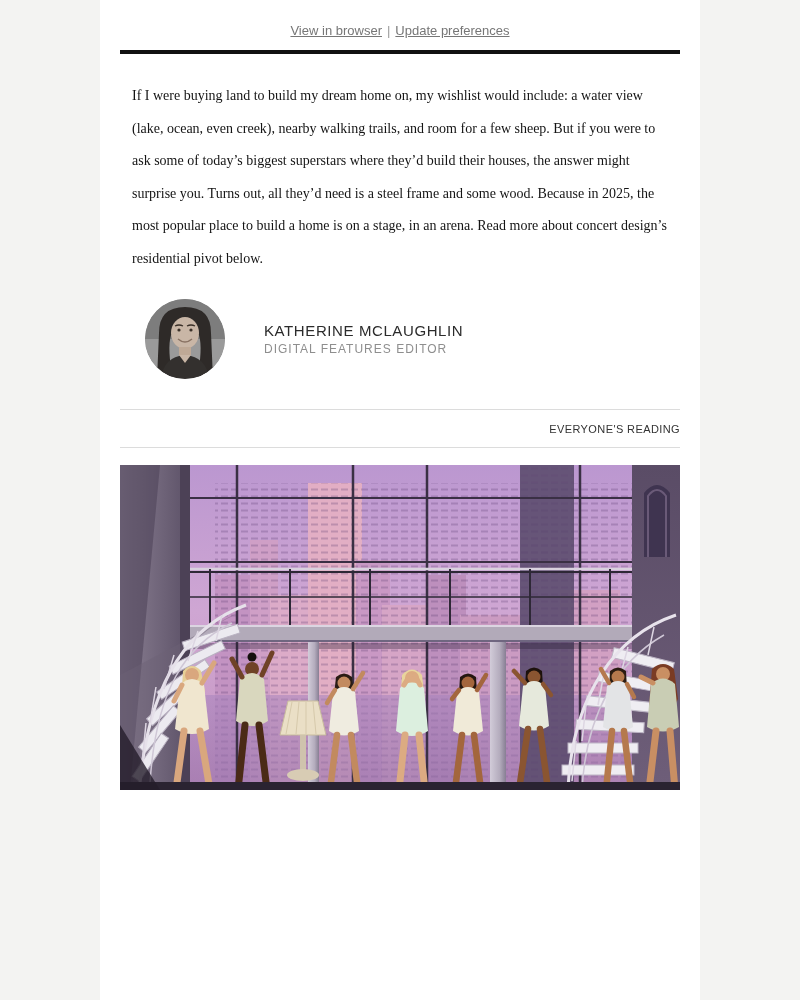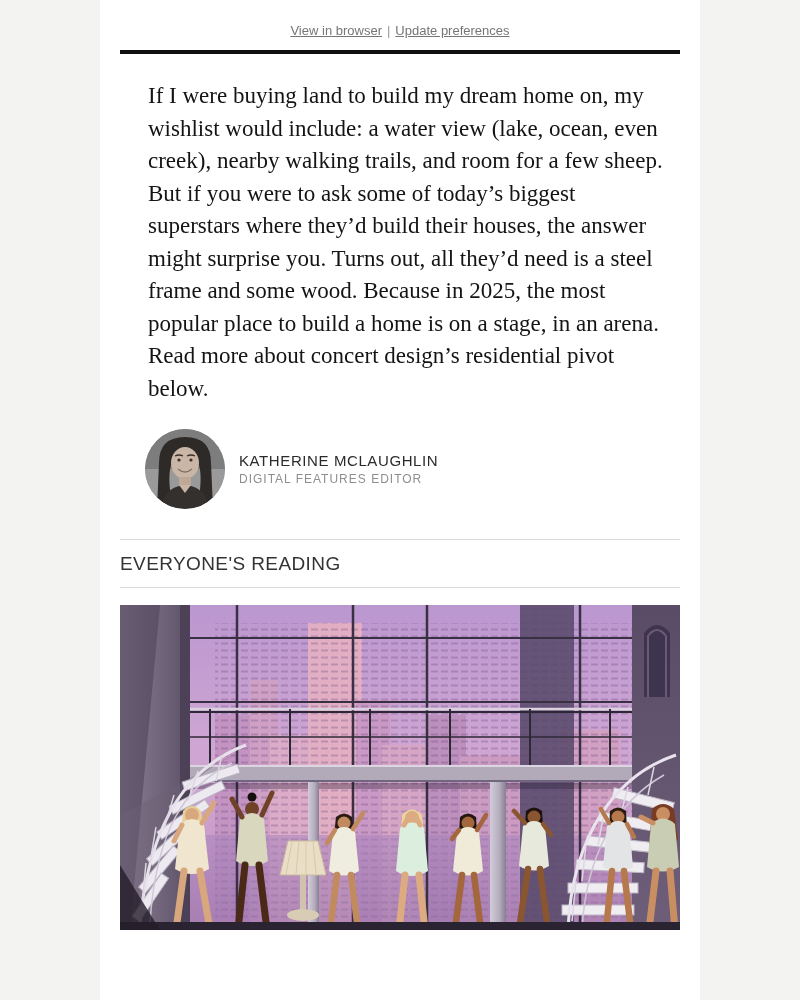--- a/index.html
+++ b/index.html
@@ -70,57 +70,57 @@
     font-size: 12.5px;
     letter-spacing: 2.5px;
     padding: 12px 0 11px 0;
     text-align: center;
     cursor: pointer;
   }
 
   
   .intro {
     font-family: "Liberation Serif", serif;
-    font-size: 23px;
+    font-size: 14px;
     line-height: 32.5px;
     color: #141414;
-    margin: 26px 10px 0 28px;
+    margin: 26px 10px 0 12px;
   }
 
   
   .author {
     display: flex;
     align-items: center;
     margin: 24px 0 0 25px;
   }
   .avatar {
     width: 80px; height: 80px;
     border-radius: 50%;
     overflow: hidden;
     flex: 0 0 80px;
     background: #8e8e8e;
   }
-  .author-meta { margin-left: 14px; }
+  .author-meta { margin-left: 39px; }
   .author-name {
     font-size: 15px;
     letter-spacing: 0.6px;
     color: #2b2b2b;
   }
   .author-title {
     font-size: 12px;
     letter-spacing: 1px;
     color: #8e8e8e;
     margin-top: 3px;
   }
 
   
   .section-block { margin-top: 30px; }
   .section-heading {
-    text-align: left;
-    font-size: 19px;
+    text-align: right;
+    font-size: 11px;
     letter-spacing: 0.4px;
     color: #333333;
     padding: 13px 0 12px 0;
   }
 
   
   .feature-img {
     display: block;
     width: 560px;
     height: 325px;

